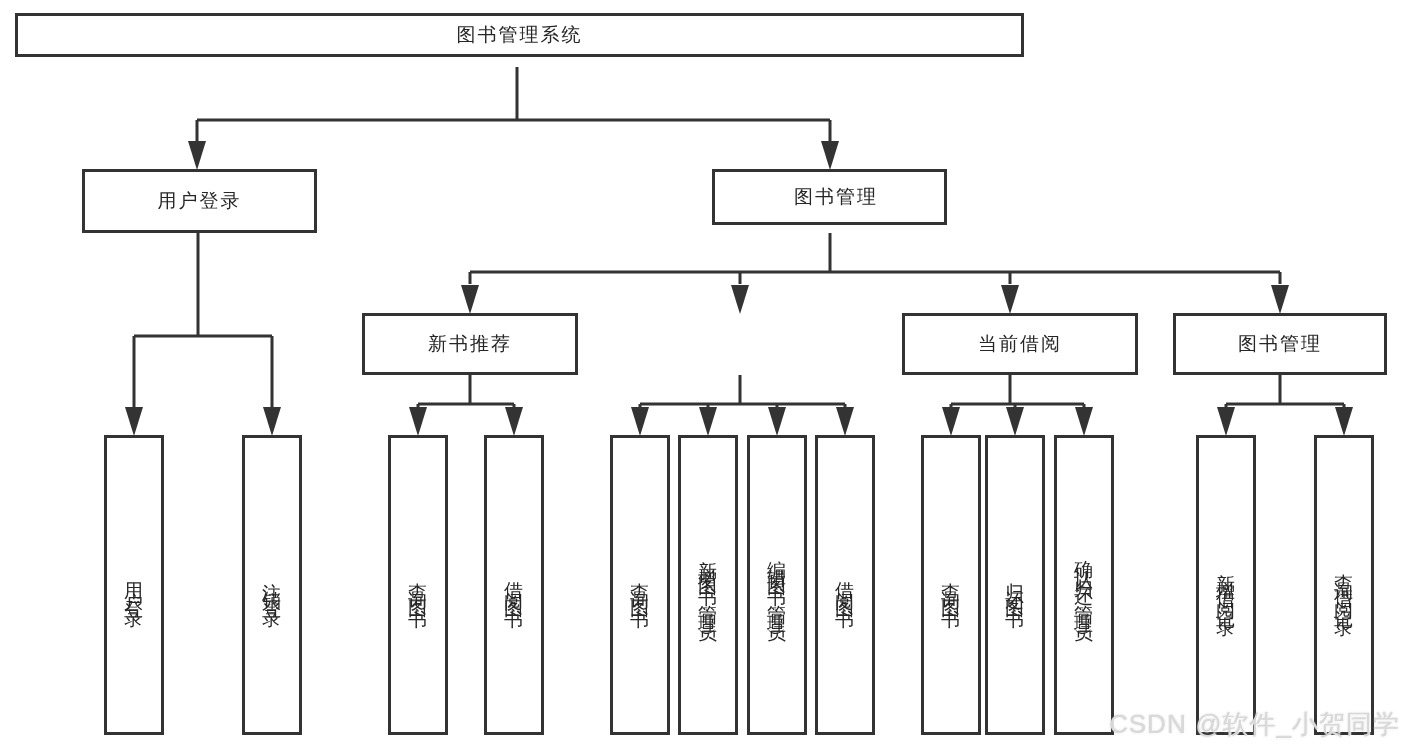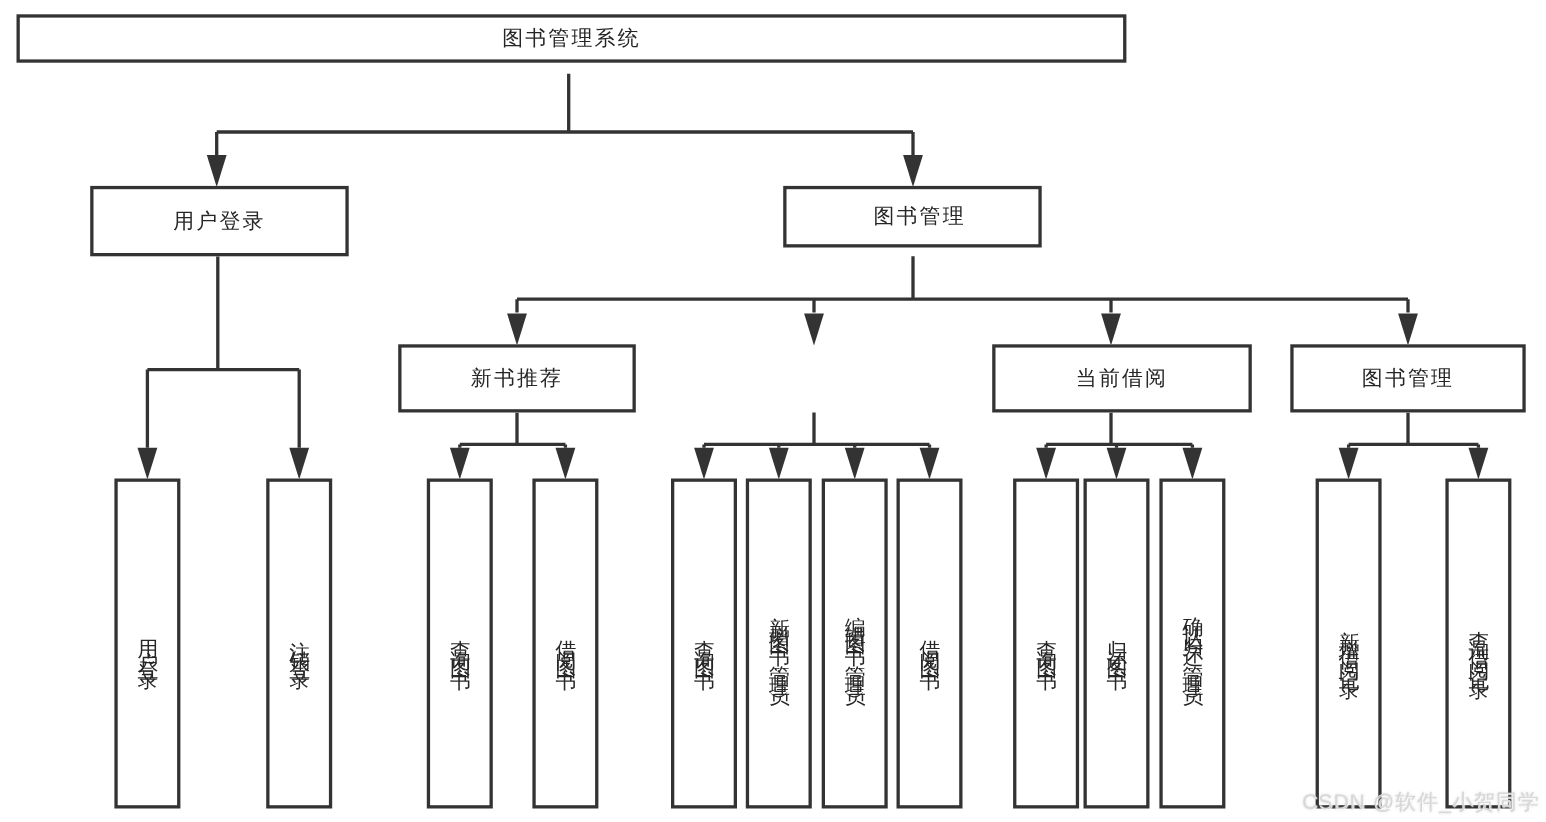--- a/index.html
+++ b/index.html
@@ -31,21 +31,21 @@
   .leaf{
     writing-mode:vertical-rl;
     text-orientation:mixed;
     font-size:19px;
     letter-spacing:9px;
     line-height:1;
   }
   .watermark{
     position:absolute;
     right:5px;bottom:5px;
-    font-size:19px;
+    font-size:26px;
     letter-spacing:1px;
     color:var(--wm,#d8d8d8);
     text-shadow:1px 1px 1px rgba(255,255,255,0.9),0 0 2px rgba(130,130,130,0.55);
     white-space:nowrap;
     pointer-events:none;
   }
 </style>
 </head>
 <body>
 

